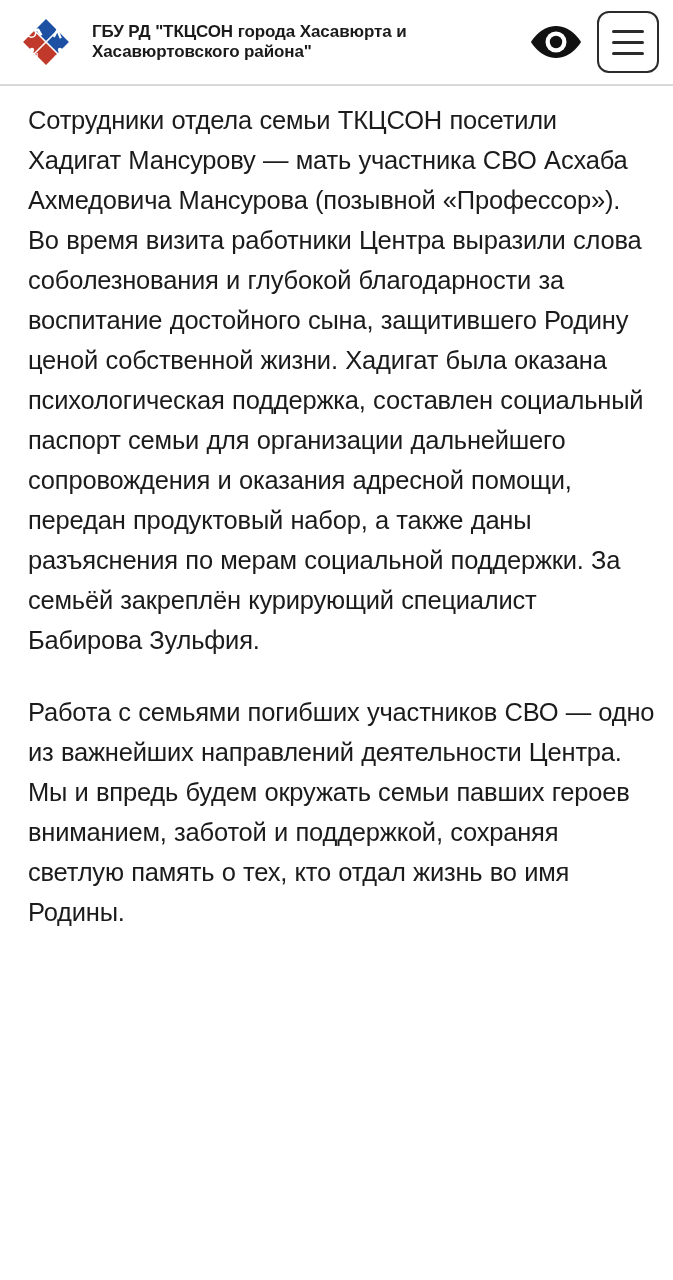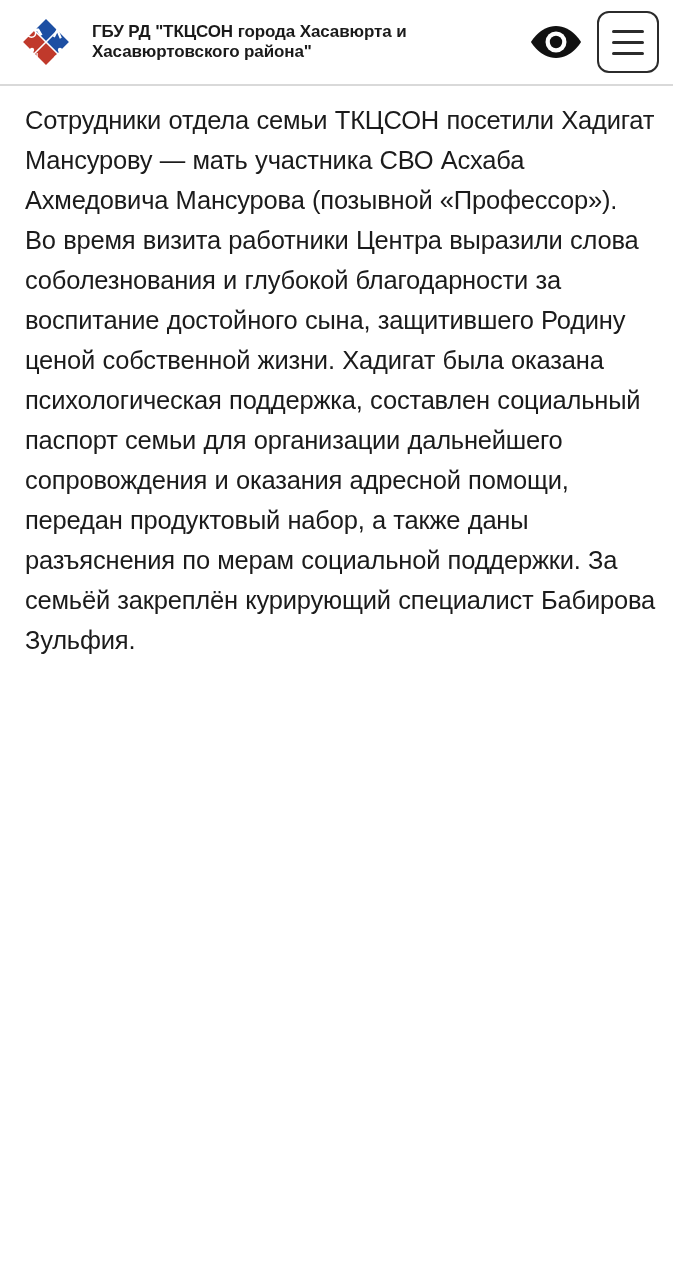--- a/index.html
+++ b/index.html
@@ -78,23 +78,22 @@
   }
 
   .header-rule {
     height: 2px;
     background: #d9d9d9;
     margin: 0;
   }
 
   
   .article {
-    padding: 14px 16px 30px 16px;
+    padding: 14px 16px 30px 28px;
     box-sizing: border-box;
-    margin-left: 9px;
   }
   .article p {
     margin: 0 0 0 0;
     font-size: 25.5px;
     line-height: 40px;
     color: #1b1b1b;
     font-weight: 400;
     letter-spacing: -0.2px;
     word-spacing: 0.5px;
   }
@@ -158,13 +157,14 @@
     <span class="bar"></span>
     <span class="bar"></span>
   </div>
 </header>
 
 <div class="header-rule"></div>
 
 <main class="article">
   <p>Сотрудники отдела семьи ТКЦСОН посетили Хадигат Мансурову — мать участника СВО Асхаба Ахмедовича Мансурова (позывной «Профессор»).</p>
   <p>Во время визита работники Центра выразили слова соболезнования и глубокой благодарности за воспитание достойного сына, защитившего Родину ценой собственной жизни. Хадигат была оказана психологическая поддержка, составлен социальный паспорт семьи для организации дальнейшего сопровождения и оказания адресной помощи, передан продуктовый набор, а также даны разъяснения по мерам социальной поддержки. За семьёй закреплён курирующий специалист Бабирова Зульфия.</p>
+  <p class="gap-before">Работа с семьями погибших участников СВО — одно из важнейших направлений деятельности Центра. Мы и впредь будем окружать семьи павших героев вниманием, заботой и поддержкой, сохраняя светлую память о тех, кто отдал жизнь во имя Родины.</p>
 </main>
 
 </body></html>

